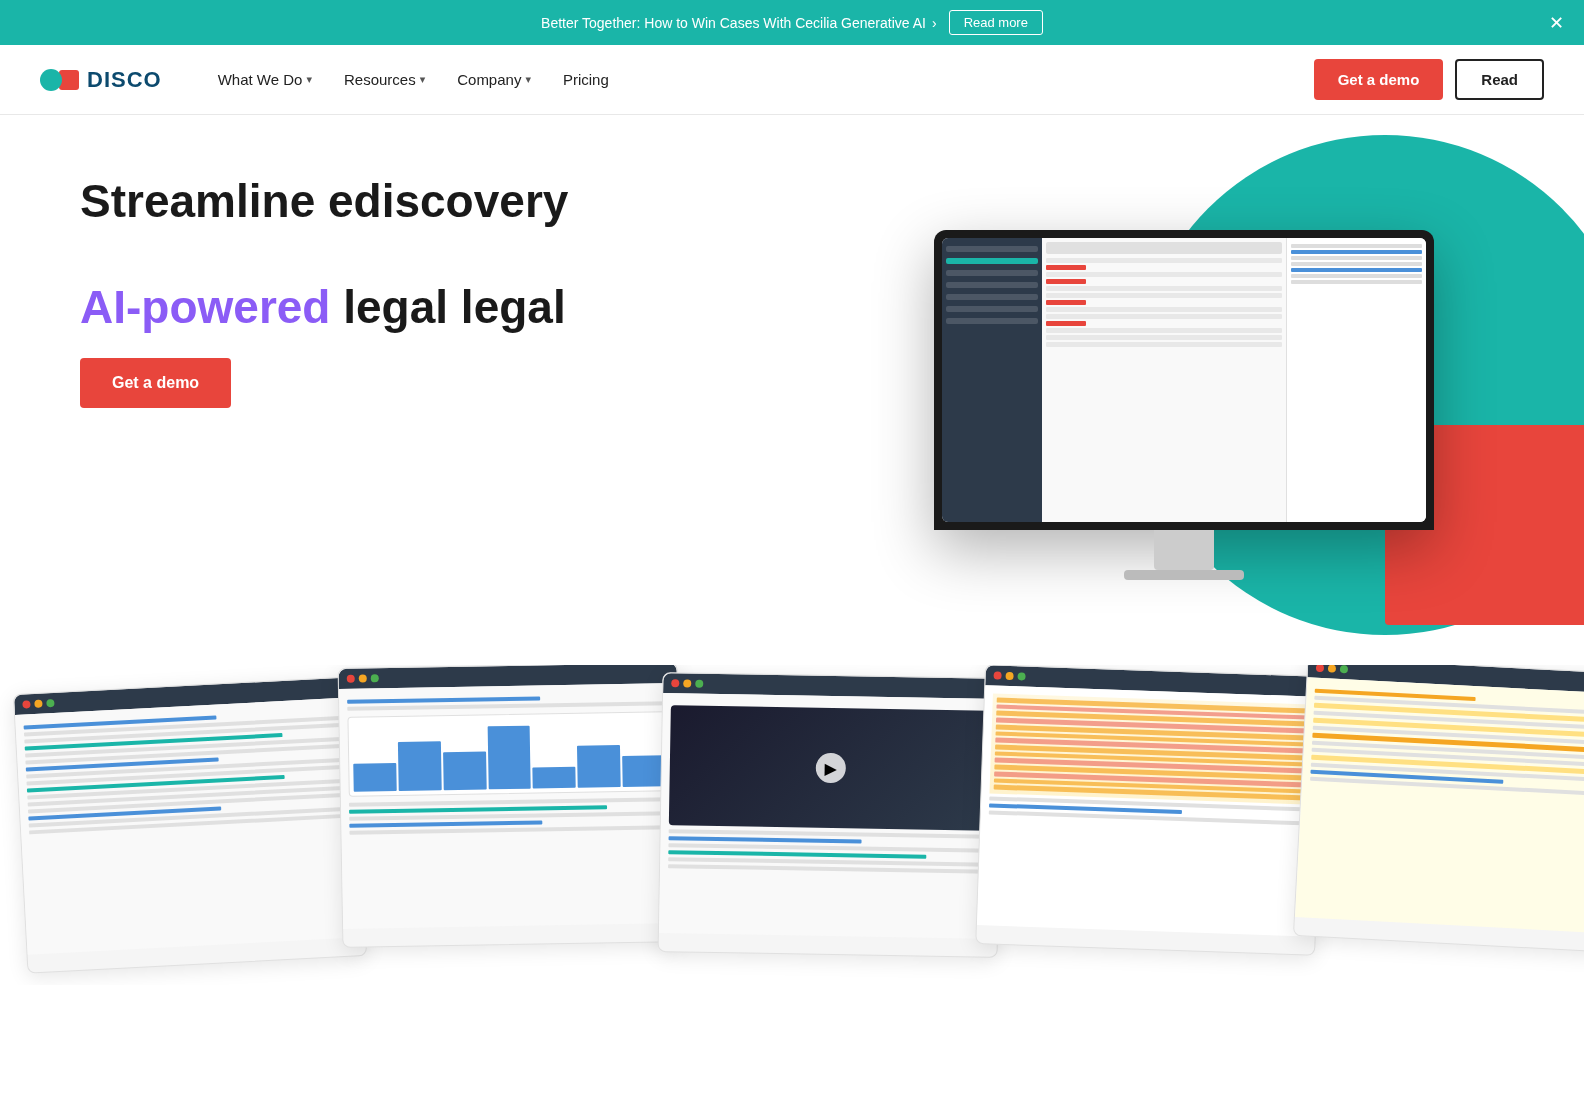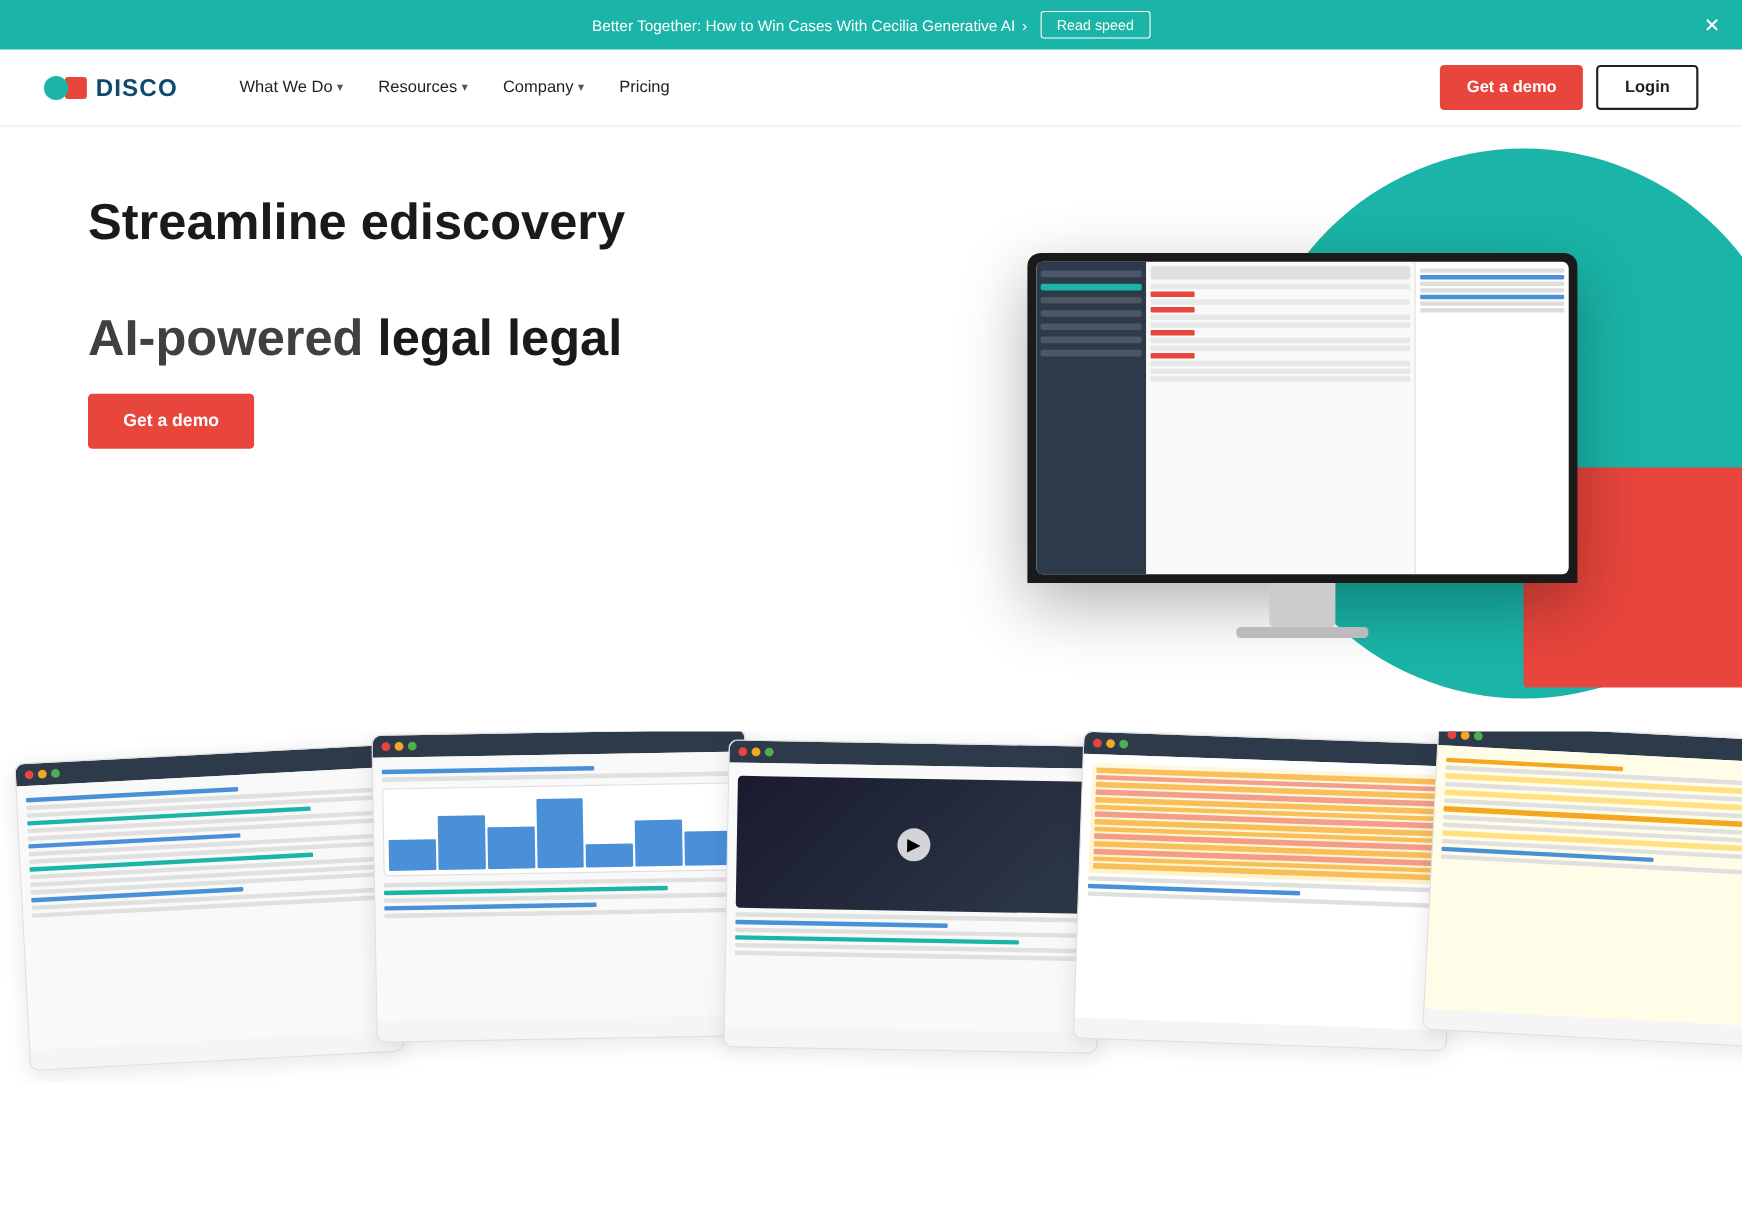--- a/index.html
+++ b/index.html
@@ -86,21 +86,21 @@
       padding: 60px 80px 40px 80px;
       position: relative;
       min-height: 560px;
       overflow: hidden;
     }
     .hero-left { flex: 0 0 50%; z-index: 2; }
     .hero-title {
       font-size: 46px; font-weight: 800; line-height: 1.15;
       color: #1a1a1a; margin-bottom: 24px;
     }
-    .hero-title .highlight { color: #404040; }
+    .hero-title .highlight { color: #8b5cf6; }
     .hero-subtitle {
       font-size: 17px; color: #444; line-height: 1.6;
       margin-bottom: 36px; max-width: 480px;
     }
     .btn-hero-demo {
       background: #e8453c; color: #fff; border: none;
       padding: 16px 32px; font-size: 16px; font-weight: 600;
       border-radius: 4px; cursor: pointer;
     }
 
@@ -220,21 +220,21 @@
     .ss-hl-line.orange2 { background: #e8453c; opacity: 0.5; }
   </style>
 </head>
 <body>
 
 <div class="banner">
   <div class="banner-text">
     <span>Better Together: How to Win Cases With Cecilia Generative AI</span>
     <span>›</span>
   </div>
-  <button class="banner-read-more">Read speed</button>
+  <button class="banner-read-more">Read more</button>
   <button class="banner-close">✕</button>
 </div>
 
 <nav>
   <a class="logo" href="#">
     <div class="logo-circles">
       <div class="logo-circle-teal"></div>
       <div class="logo-square-red"></div>
     </div>
     <span class="logo-text">DISCO</span>
@@ -253,21 +253,21 @@
       <span>Company</span>
       <span class="chevron">▾</span>
     </button>
     <button class="nav-link">
       <span>Pricing</span>
     </button>
   </div>
 
   <div class="nav-actions">
     <button class="btn-demo">Get a demo</button>
-    <button class="btn-login">Login</button>
+    <button class="btn-login">Read</button>
   </div>
 </nav>
 
 <section class="hero">
   <div class="hero-left">
     <h1 class="hero-title">
       <span>Streamline ediscovery</span><br>
       <br>
       <span class="highlight">AI-powered</span><span> legal legal</span>
     </h1>

